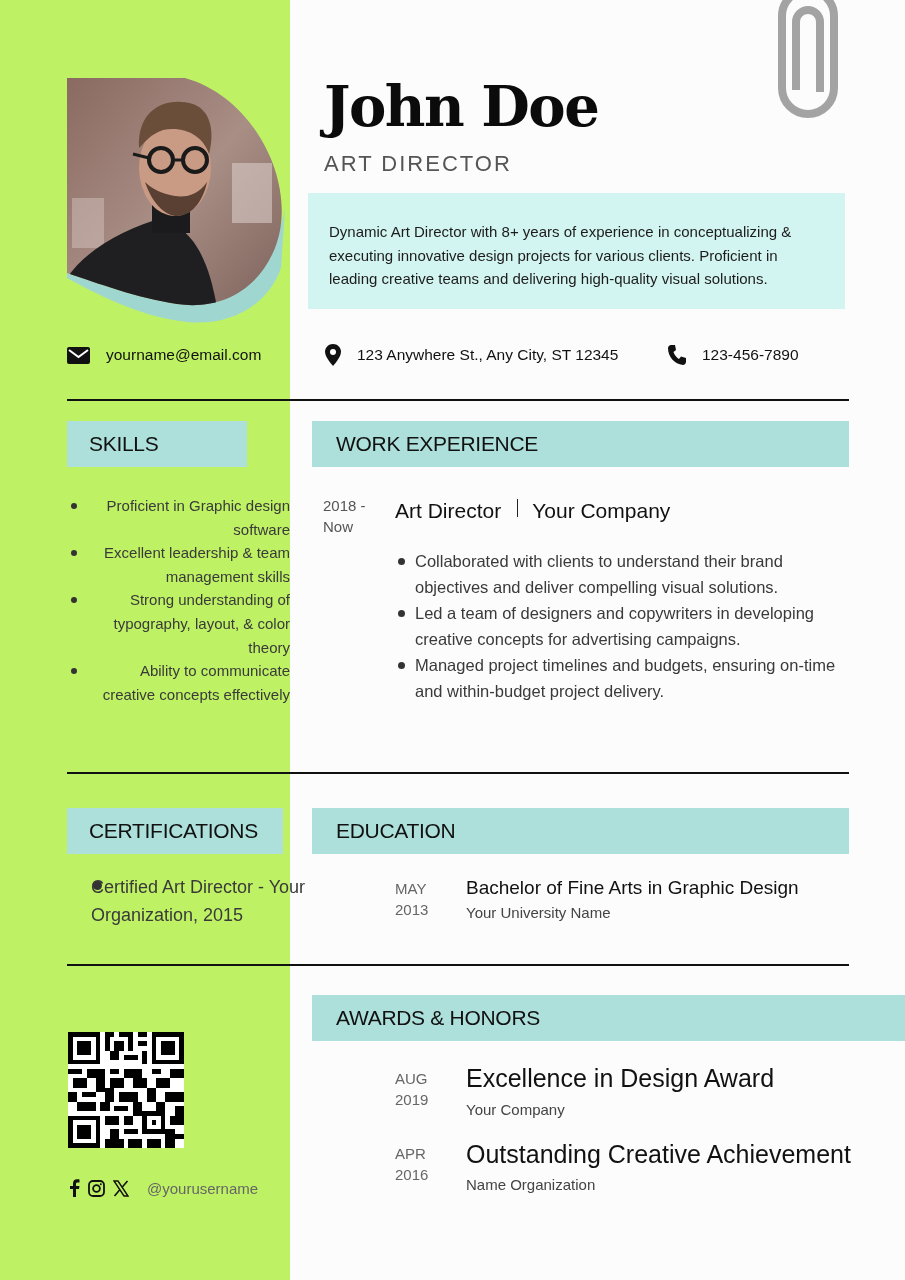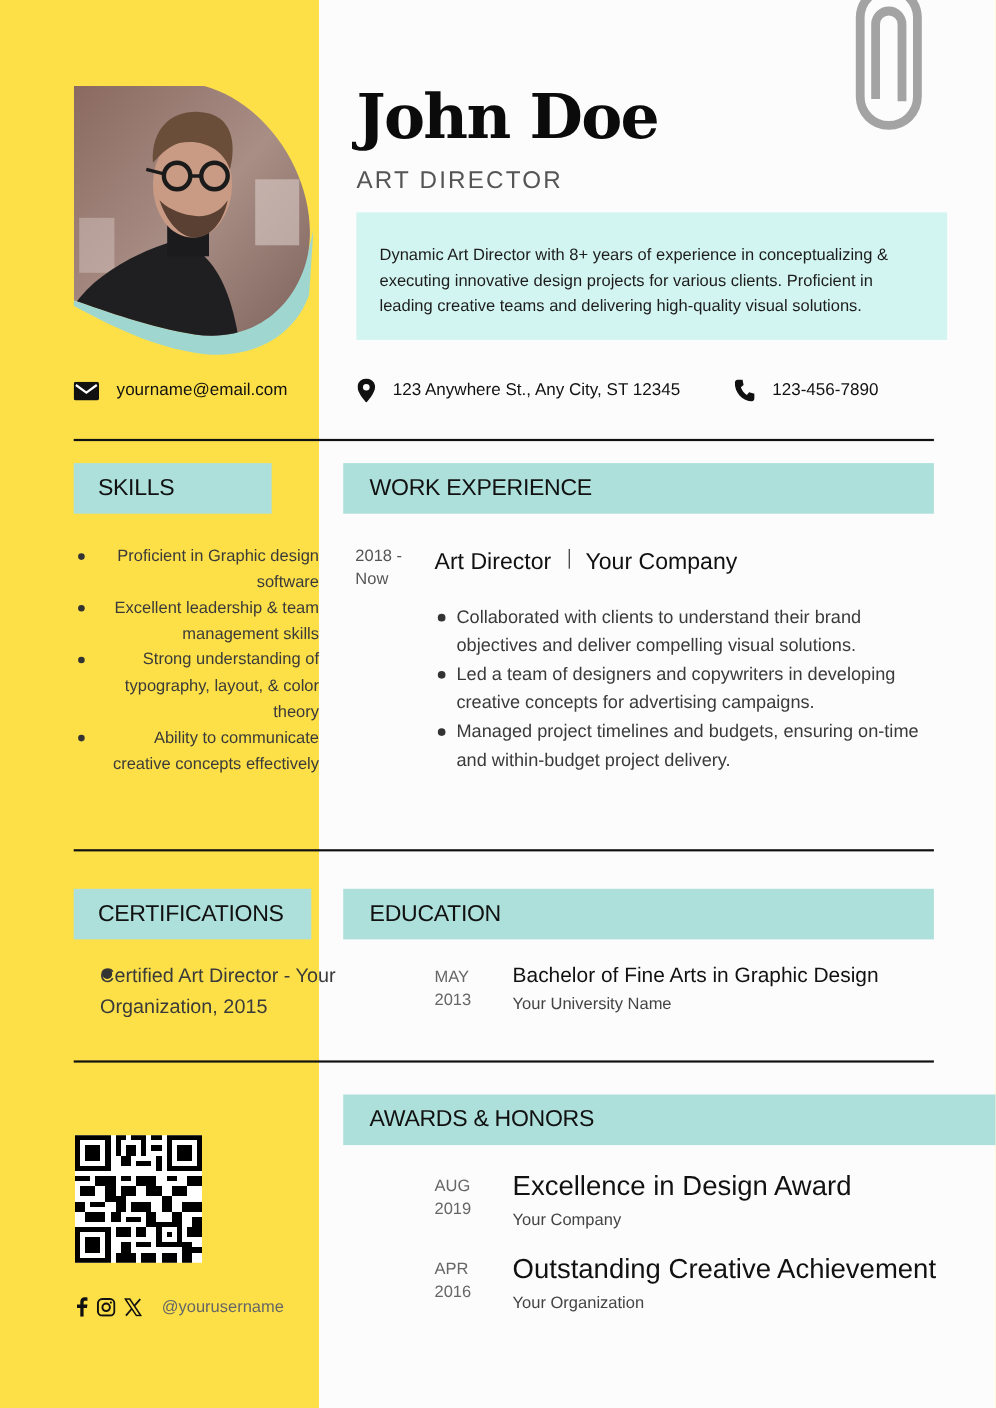--- a/index.html
+++ b/index.html
@@ -1,31 +1,31 @@
 <!DOCTYPE html>
 <html><head>
 <meta charset="utf-8">
 <style>
   * { box-sizing: border-box; margin: 0; padding: 0; }
   html, body { width: 905px; height: 1280px; background: #ffffff; overflow: hidden; }
   body { font-family: "Liberation Sans", "DejaVu Sans", sans-serif; color: #1a1a1a; position: relative; }
-  .page { position: relative; width: 905px; height: 1280px; background: #fde047; }
+  .page { position: relative; width: 905px; height: 1280px; background: #bef264; }
   .right-tint { position: absolute; left: 290px; top: 0; width: 615px; height: 1280px; background: #fcfcfd; }
 
   
   .paperclip { position: absolute; left: 772px; top: -4px; width: 72px; height: 124px; }
 
   
   .photo-wrap { position: absolute; left: 67px; top: 78px; width: 218px; height: 248px; }
   .photo-wrap svg { width: 218px; height: 248px; display: block; }
 
   
   .name { position: absolute; left: 324px; top: 74px; font-family: "DejaVu Serif", "Liberation Serif", serif; font-weight: bold; font-size: 56px; letter-spacing: -1.5px; color: #0b0b0b; line-height: 64px; }
   .role { position: absolute; left: 324px; top: 151px; font-size: 22px; letter-spacing: 2px; color: #555555; line-height: 26px; }
-  .summary { position: absolute; left: 324px; top: 193px; width: 537px; height: 116px; background: #d3f5f1; padding: 27px 20px 0 21px; font-size: 15px; line-height: 23.6px; color: #1c1c1c; }
+  .summary { position: absolute; left: 308px; top: 193px; width: 537px; height: 116px; background: #d3f5f1; padding: 27px 20px 0 21px; font-size: 15px; line-height: 23.6px; color: #1c1c1c; }
 
   
   .contact { position: absolute; top: 340px; height: 30px; display: flex; align-items: center; font-size: 15.5px; color: #111; }
   .contact .ic { display: inline-flex; align-items: center; justify-content: center; margin-right: 16px; }
   .c-email { left: 67px; }
   .c-addr { left: 325px; }
   .c-phone { left: 668px; }
 
   .rule { position: absolute; left: 67px; width: 782px; height: 2px; background: #111; }
 
@@ -189,21 +189,21 @@
     <div>2019</div>
   </div>
   <div class="entry-title award-title" style="top:1066px;">Excellence in Design Award</div>
   <div class="entry-sub" style="top:1100px;">Your Company</div>
 
   <div class="date-col" style="top:1143px;">
     <div>APR</div>
     <div>2016</div>
   </div>
   <div class="entry-title award-title" style="top:1142px;">Outstanding Creative Achievement</div>
-  <div class="entry-sub" style="top:1175px;">Your Organization</div>
+  <div class="entry-sub" style="top:1175px;">Name Organization</div>
 
   <div class="qr">
     <svg viewBox="0 0 25 25" width="116" height="116" shape-rendering="crispEdges">
       <rect width="25" height="25" fill="#fff"></rect>
       <g fill="#000">
         <rect x="0" y="0" width="7" height="7"></rect>
           <rect x="1" y="1" width="5" height="5" fill="#fff"></rect>
           <rect x="2" y="2" width="3" height="3"></rect>
         <rect x="18" y="0" width="7" height="7"></rect>
           <rect x="19" y="1" width="5" height="5" fill="#fff"></rect>

